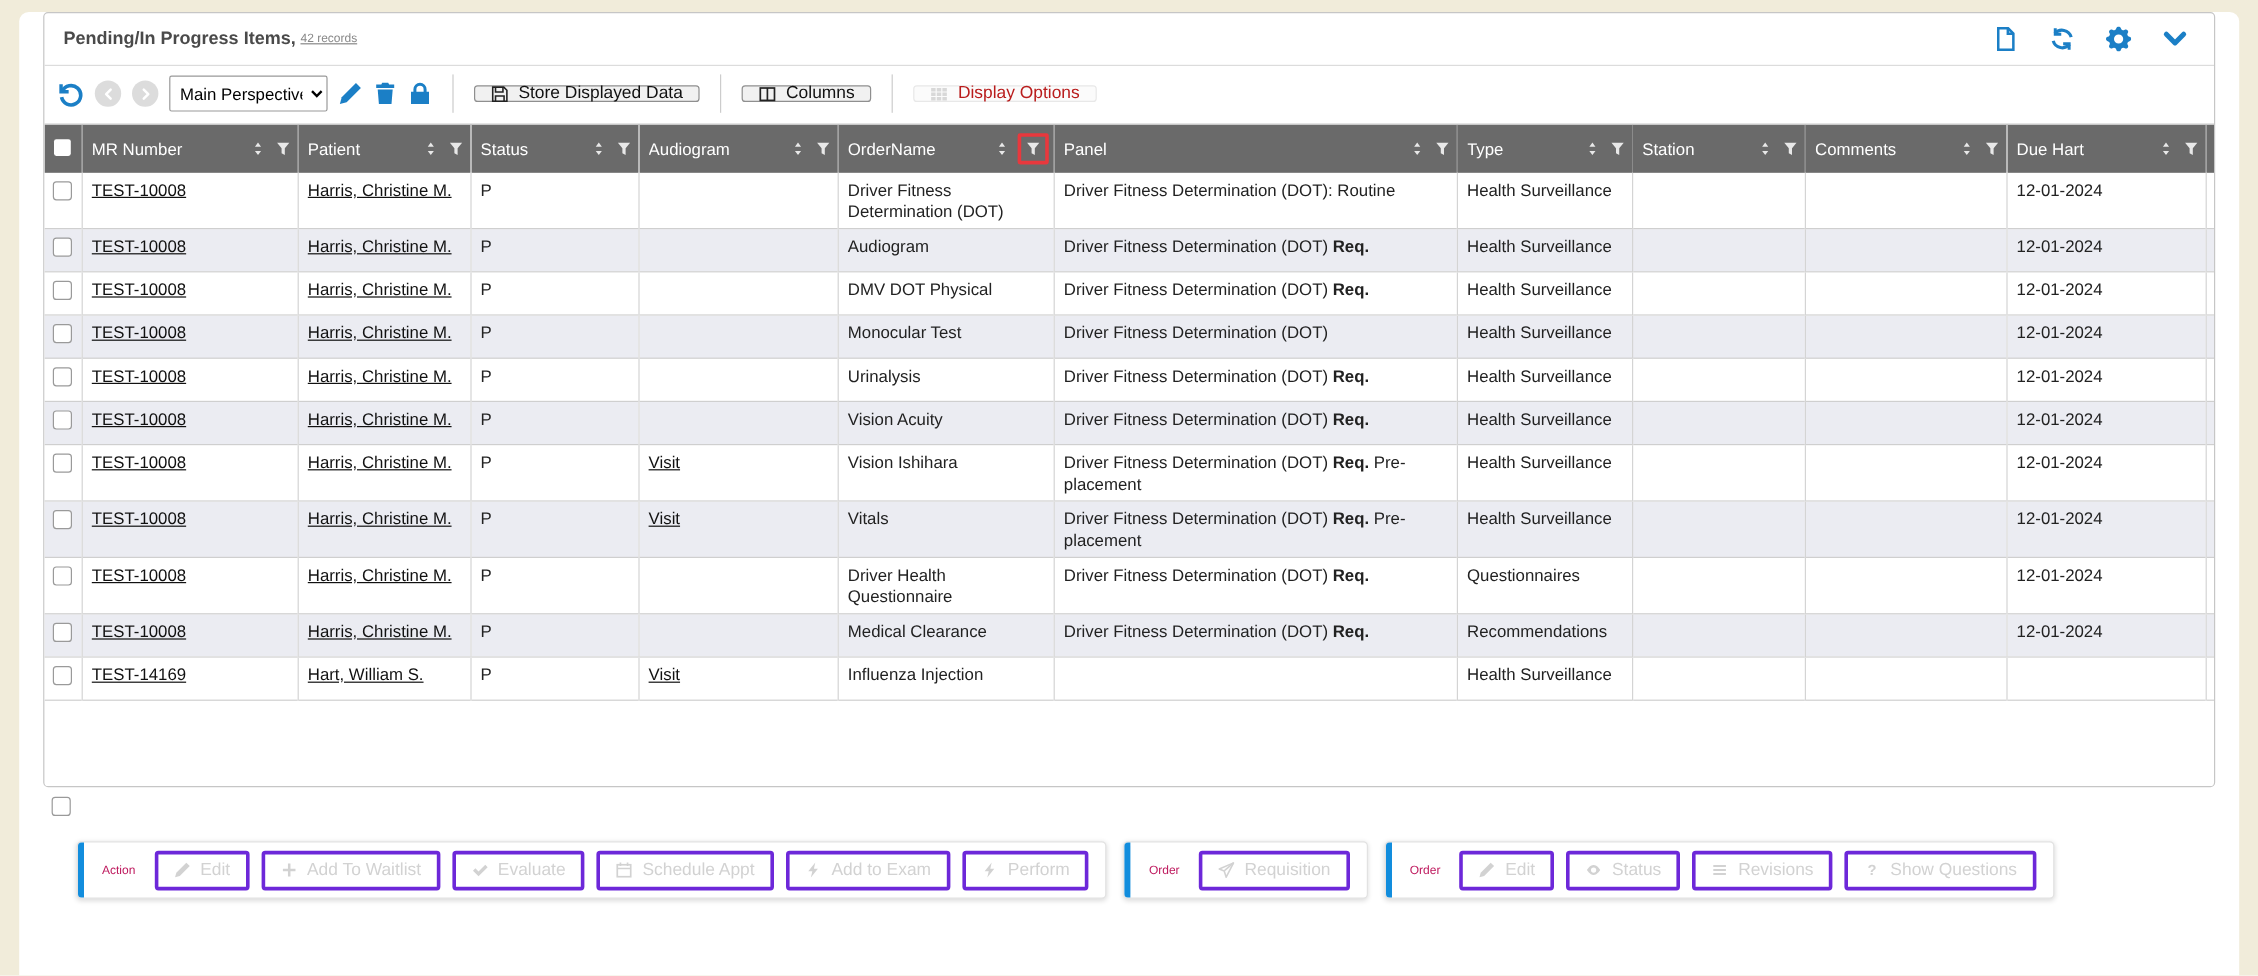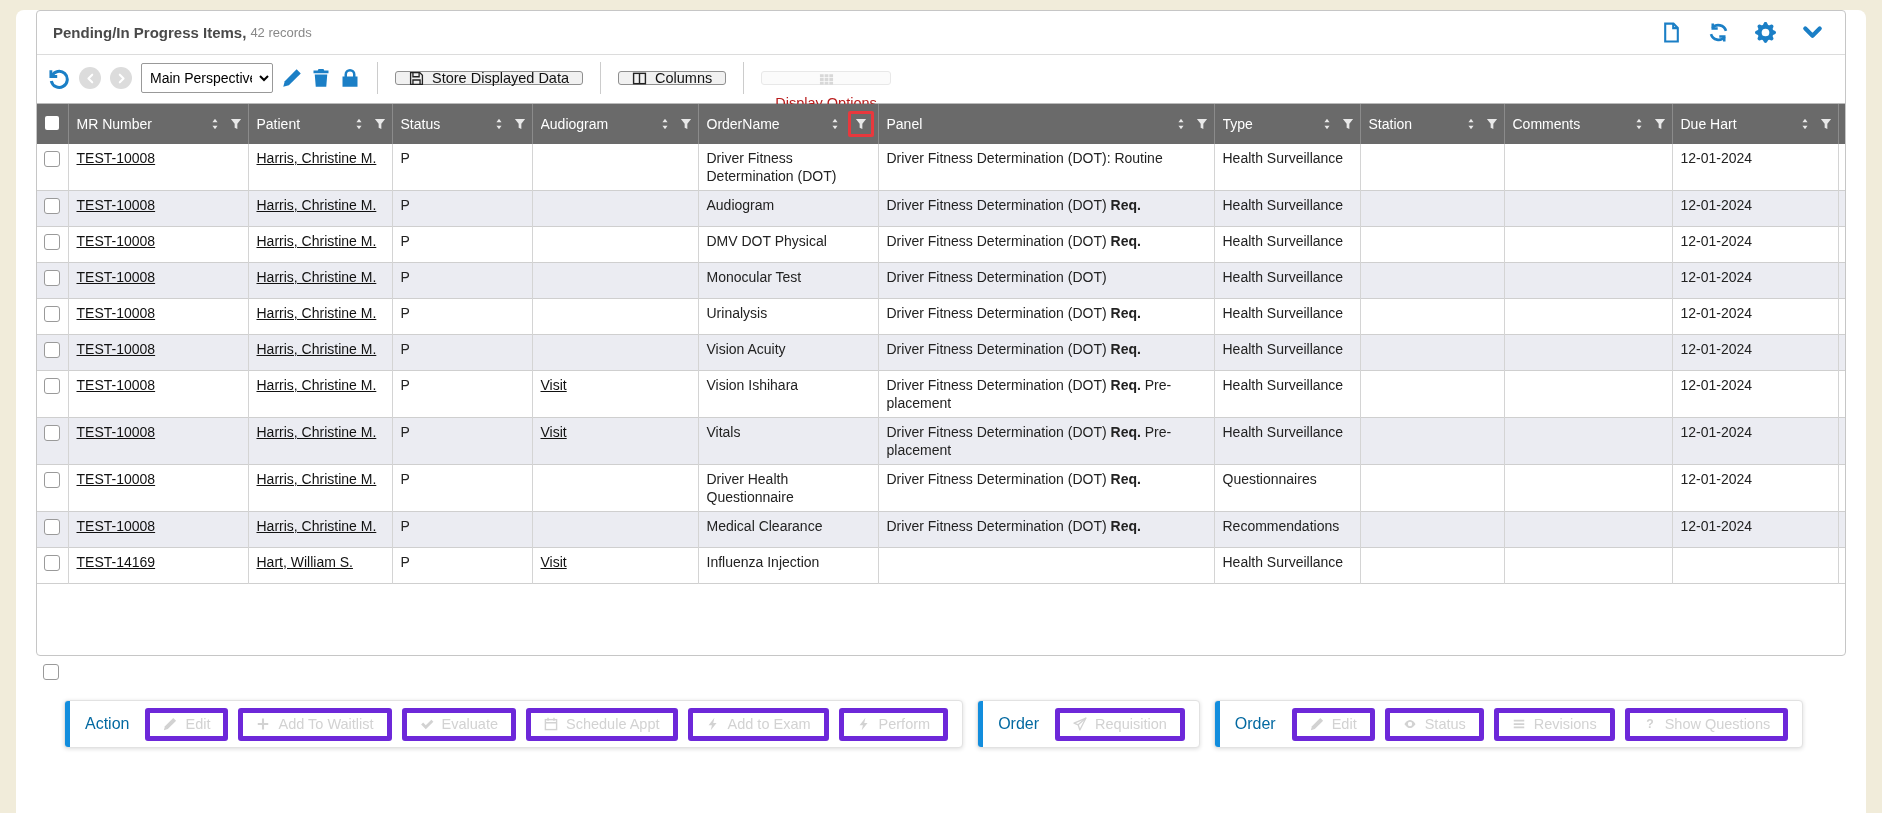--- a/index.html
+++ b/index.html
@@ -19,39 +19,39 @@
   .svgi svg { width:100%; height:100%; display:block; }
 
   
   .waitlist-row { text-align:right; padding:10px 20px 8px 0; }
   .waitlist-link { color:#000; font-size:15px; text-decoration:underline; cursor:pointer; }
 
   
   .panel { margin:0 20px; border:1px solid #c6c6c6; border-radius:4px; background:#fff; overflow:hidden; }
   .panel-header { display:flex; align-items:center; padding:11px 16px; border-bottom:1px solid #dcdcdc; }
   .panel-title { font-weight:bold; font-size:15px; color:#4a4a4a; }
-  .panel-records { font-size:13px; color:#888; margin-left:4px; }
+  .panel-records { font-size:10px; color:#888; margin-left:4px;text-decoration:underline; }
   .panel-icons { margin-left:auto; display:flex; gap:26px; align-items:center; margin-right:6px; }
   .p-icon { width:21px; height:21px; color:#1b7fc6; cursor:pointer; }
 
   
   .toolbar { display:flex; align-items:center; padding:7px 10px 9px 10px; gap:9px; }
   .tool-icon { width:20px; height:20px; color:#1b7fc6; cursor:pointer; }
   .undo-size { width:23px; height:23px; }
   .circle-btn { width:22px; height:22px; border-radius:50%; background:#dcdcdc; display:inline-flex;
                 align-items:center; justify-content:center; color:#fff; }
   .circle-btn svg { width:11px; height:11px; }
   .perspective-select { height:30px; width:132px; font-size:14px; font-family:"Liberation Sans",sans-serif;
                         border:1px solid #999; border-radius:2px; background:#fff; padding:0 4px; }
   .vsep { width:1px; height:32px; background:#ccc; margin:0 8px; }
   .btn { display:inline-flex; align-items:center; gap:8px; font-family:"Liberation Sans",sans-serif;
          font-size:14.5px; color:#111; background:#f1f1f1; border:1px solid #8f8f8f; border-radius:3px;
          padding:0 13px; height:14px; cursor:pointer; }
   .btn .svgi { width:15px; height:15px; color:#222; }
-  .btn.disabled { color:#b91c1c; background:#fbfbfb; border-color:#e8e8e8; cursor:default;flex-direction:column; }
+  .btn.disabled { color:#b91c1c; background:#fbfbfb; border-color:#e8e8e8; cursor:default; }
   .btn.disabled .svgi { color:#d8d8d8; }
 
   
   .table-wrap { width:100%; height:552px; overflow:hidden; border-top:1px solid #bbb; }
   table { border-collapse:collapse; table-layout:fixed; width:1845px; font-size:14px; }
   thead th { background:#6a6a6a; color:#fff; font-weight:normal; height:40px; text-align:left;
              padding:0 6px 0 8px; border-right:1px solid #8b8b8b; overflow:hidden; white-space:nowrap;
              cursor:pointer; position:relative; }
   thead th .th-inner { display:flex; align-items:center; }
   .th-label { flex:1 1 auto; overflow:hidden; }
@@ -71,23 +71,23 @@
   td b { font-weight:bold; }
 
   
   .below-checkbox { margin:8px 0 0 27px; }
   .action-bars { display:flex; gap:14px; margin:16px 0 0 48px; align-items:stretch; }
   .bar { position:relative; background:#fff; border:1px solid #e2e2e2; border-radius:4px;
          box-shadow:0 1px 4px rgba(0,0,0,.14); display:flex; align-items:center; gap:10px;
          padding:7px 14px 7px 20px; height:48px; }
   .bar .accent { position:absolute; left:0; top:0; bottom:0; width:5px; background:#128ddd;
                  border-radius:3px 0 0 3px; }
-  .bar-label { font-size:16px; color:#0369a1; margin-right:6px; }
+  .bar-label { font-size:10px; color:#be185d; margin-right:6px; }
   .fbtn { display:inline-flex; align-items:center; gap:8px; font-family:"Liberation Sans",sans-serif;
-          font-size:14.5px; color:#d2d2d2; background:#fff; border:5px solid #6d28d9; border-radius:3px;
+          font-size:14.5px; color:#d2d2d2; background:#fff; border:3px solid #6d28d9; border-radius:3px;
           padding:6px 13px; height:33px; cursor:default; }
   .fbtn .svgi { width:14px; height:14px; color:#d2d2d2; }
 </style>
 </head>
 <body>
 
 <div class="page">
   <div class="window">
 
 

